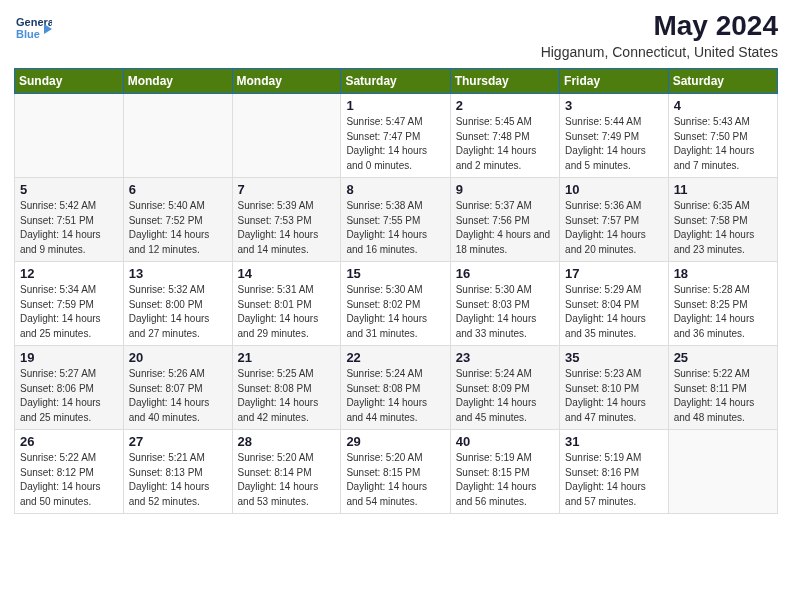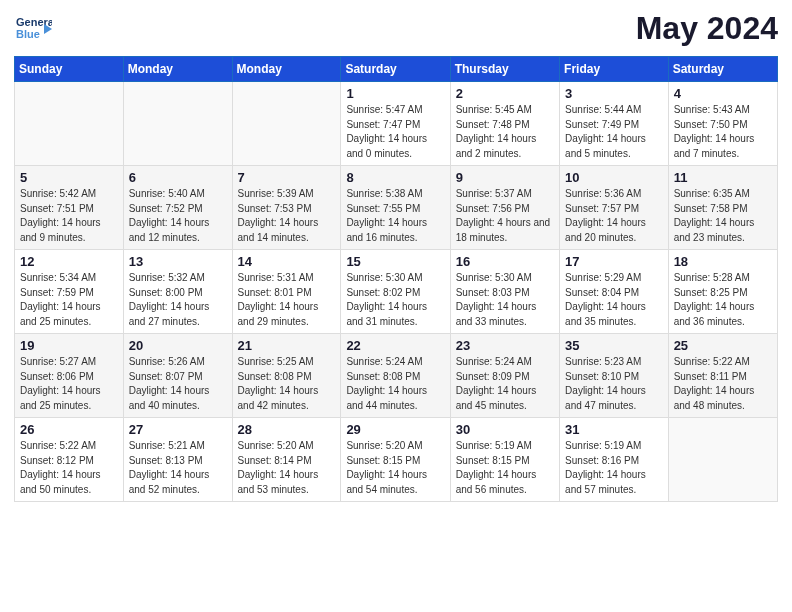--- a/index.html
+++ b/index.html
@@ -23,36 +23,36 @@
     }
     .logo {
       display: flex;
       align-items: center;
       gap: 2px;
     }
     .title-block {
       text-align: right;
     }
     .month-title {
-      font-size: 32px;
+      font-size: 28px;
       font-weight: bold;
       color: #1a1a2e;
     }
     .location-title {
       font-size: 14px;
       color: #333;
       margin-top: 2px;
     }
     .calendar-table {
       width: 100%;
       border-collapse: collapse;
       font-size: 10.5px;
     }
     .calendar-table thead tr {
-      background: #1d4ed8;
+      background: #4d7c0f;
       color: #fff;
     }
     .calendar-table thead th {
       padding: 5px 4px;
       text-align: left;
       font-size: 12px;
       font-weight: 600;
       border: 1px solid #1a6bbf;
     }
     .calendar-table tbody tr {
@@ -95,20 +95,21 @@
     <div class="logo">
       <svg width="38" height="38" viewBox="0 0 38 38">
         <rect width="38" height="38" fill="white"></rect>
         <text x="2" y="16" font-size="11" font-weight="bold" fill="#1a3a6b" font-family="Arial">General</text>
         <text x="2" y="28" font-size="11" font-weight="bold" fill="#4a90d9" font-family="Arial">Blue</text>
         <polygon points="30,14 38,19 30,24" fill="#4a90d9"></polygon>
       </svg>
     </div>
     <div class="title-block">
       <div class="month-title">May 2024</div>
+      <div class="location-title">Higganum, Connecticut, United States</div>
     </div>
   </div>
 
   <table class="calendar-table">
     <thead>
       <tr>
         <th>Sunday</th>
         <th>Monday</th>
         <th>Monday</th>
         <th>Saturday</th>
@@ -240,21 +241,21 @@
           </td>
           <td>
             <div class="day-number">28</div>
             <div class="day-detail"><span>Sunrise: 5:20 AM</span><br><span>Sunset: 8:14 PM</span><br><span>Daylight: 14 hours and 53 minutes.</span></div>
           </td>
           <td>
             <div class="day-number">29</div>
             <div class="day-detail"><span>Sunrise: 5:20 AM</span><br><span>Sunset: 8:15 PM</span><br><span>Daylight: 14 hours and 54 minutes.</span></div>
           </td>
           <td>
-            <div class="day-number">30</div>
+            <div class="day-number">40</div>
             <div class="day-detail"><span>Sunrise: 5:19 AM</span><br><span>Sunset: 8:15 PM</span><br><span>Daylight: 14 hours and 56 minutes.</span></div>
           </td>
           <td>
             <div class="day-number">31</div>
             <div class="day-detail"><span>Sunrise: 5:19 AM</span><br><span>Sunset: 8:16 PM</span><br><span>Daylight: 14 hours and 57 minutes.</span></div>
           </td>
           <td class="empty-cell"></td>
         </tr>
       </tbody>
   </table>

